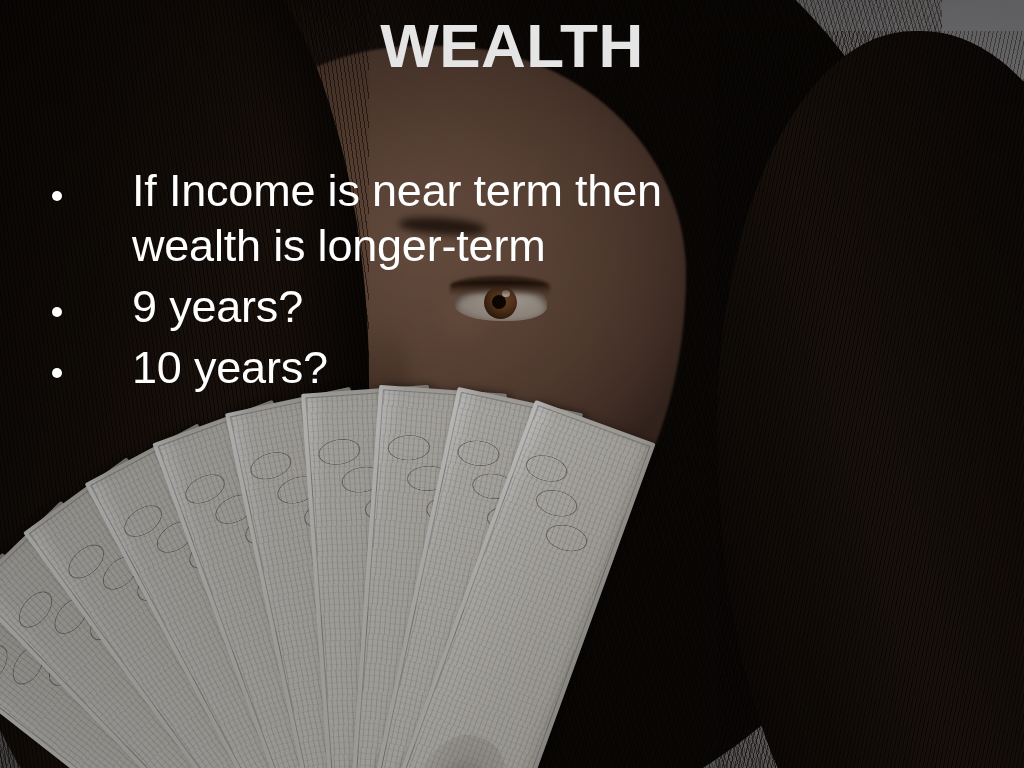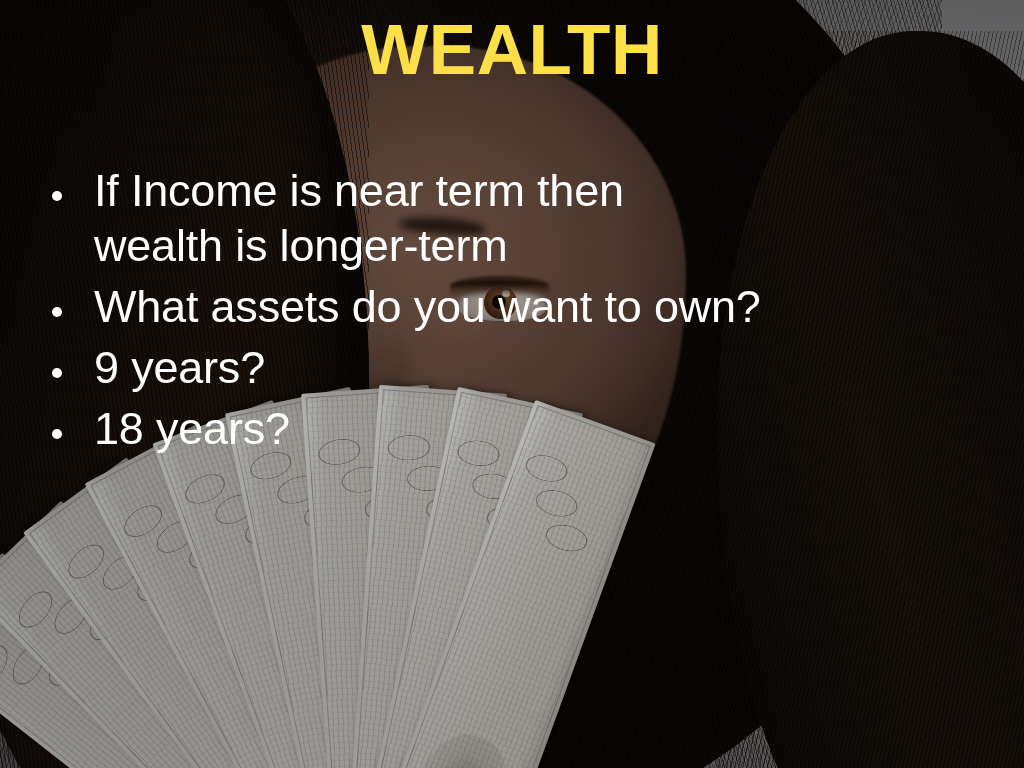--- a/index.html
+++ b/index.html
@@ -214,24 +214,24 @@
       linear-gradient(90deg, rgba(0,0,0,.22) 0%, rgba(0,0,0,.10) 45%, rgba(0,0,0,.06) 100%);
   }
 
   
   .content { position: absolute; inset: 0; }
 
   .slide-title {
     position: absolute;
     left: 0; right: 0; top: 14px;
     text-align: center;
-    color: #fde047;
+    color: #e5e5e5;
     font-family: "Liberation Sans", sans-serif;
     font-weight: 700;
-    font-size: 71px;
+    font-size: 62px;
     line-height: 1.02;
     letter-spacing: 0.5px;
     white-space: nowrap;
   }
 
   .bullets {
     position: absolute;
     left: 52px; top: 164px;
     width: 900px;
   }
@@ -243,21 +243,21 @@
   .bullet-dot {
     flex: 0 0 auto;
     width: 10px; height: 10px;
     border-radius: 50%;
     background: #ffffff;
     margin-top: 27px;
     margin-right: 0;
   }
   .bullet-text {
     flex: 1 1 auto;
-    margin-left: 32px;
+    margin-left: 70px;
     color: #ffffff;
     font-family: "Liberation Sans", sans-serif;
     font-weight: 300;
     font-size: 45px;
     line-height: 1.22;
     letter-spacing: -0.2px;
   }
   .bullet-row.wrap .bullet-text { max-width: 620px; }
 </style>
 </head>
@@ -359,32 +359,28 @@
 
     <div class="slide-title">WEALTH</div>
 
     <div class="bullets">
 
       <div class="bullet-row wrap">
         <span class="bullet-dot"></span>
         <span class="bullet-text">If Income is near term then wealth is longer-term</span>
       </div>
 
-      <div class="bullet-row">
-        <span class="bullet-dot"></span>
-        <span class="bullet-text">What assets do you want to own?</span>
-      </div>
 
       <div class="bullet-row">
         <span class="bullet-dot"></span>
         <span class="bullet-text">9 years?</span>
       </div>
 
       <div class="bullet-row">
         <span class="bullet-dot"></span>
-        <span class="bullet-text">18 years?</span>
+        <span class="bullet-text">10 years?</span>
       </div>
 
 
     </div>
   </div>
 
 </div>
 
 </body></html>

